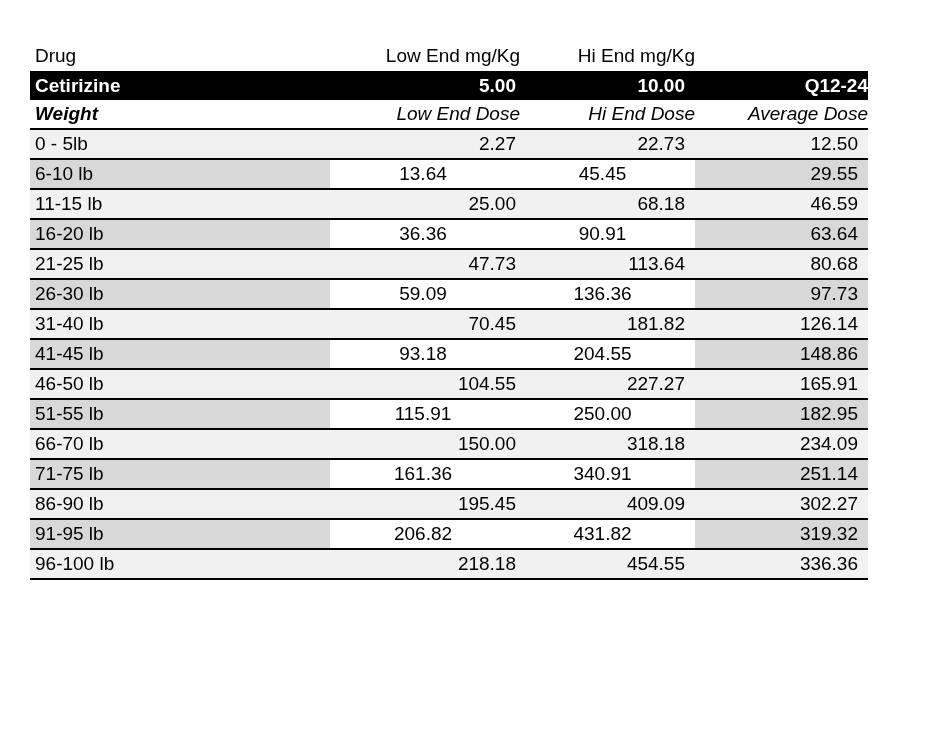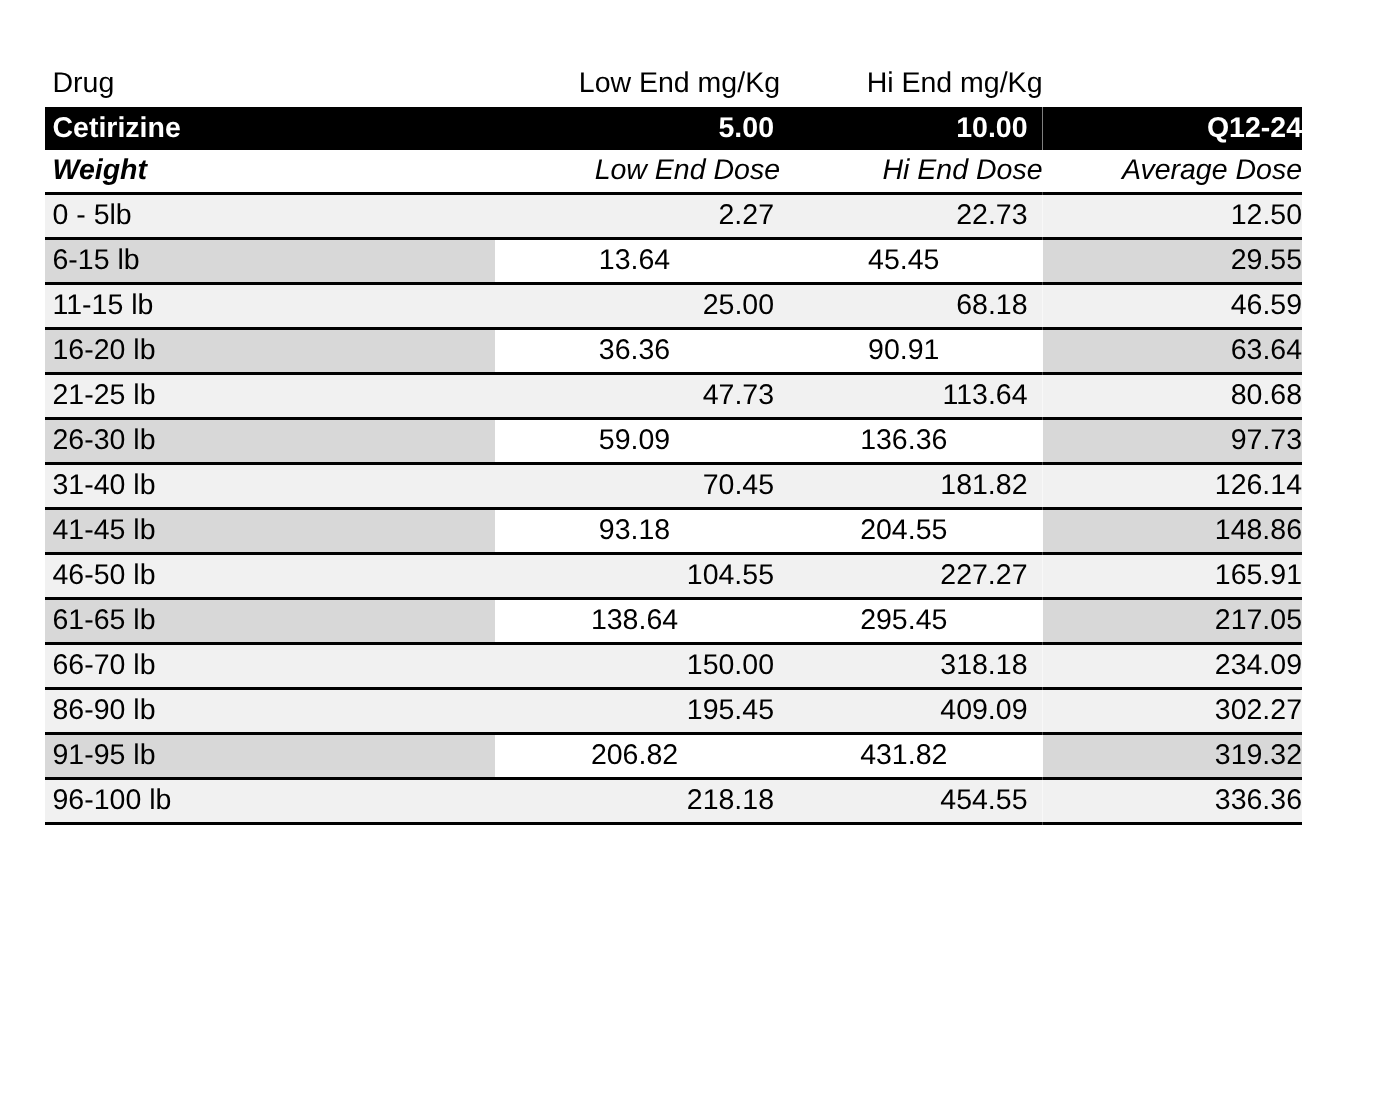--- a/index.html
+++ b/index.html
@@ -50,21 +50,21 @@
     background: #fff;
     border-bottom: 2px solid var(--border, #000);
     font-style: italic;
   }
   tbody td { border-bottom: 2px solid var(--border, #000); }
 
   
   .c0 { text-align: left;  padding-left: 5px; }
   .num.c1 { text-align: right; padding-right: 4px; }
   .num.c2 { text-align: right; padding-right: 10px; }
-  .num.c3 { text-align: right; }
+  .num.c3 { text-align: right; padding-right: 10px; }
   .hleft { text-align: right; }
   .hleft.c1 { padding-left: 7px; }
   .hleft.c2 { padding-left: 10px; }
   .hleft.c3 { padding-left: 6px; }
   .bold { font-weight: bold; }
 
   
   tr.row-light td { background: var(--band-light, #f1f1f1); }
   tr.row-striped .c0, tr.row-striped .c3 { background: var(--band-dark, #d8d8d8); }
   tr.row-striped .c1, tr.row-striped .c2 { background: var(--band-white, #ffffff); text-align: center; }
@@ -101,21 +101,21 @@
       </tr>
     </thead>
     <tbody>
         <tr class="row-light">
           <td class="c0">0 - 5lb</td>
           <td class="c1 num">2.27</td>
           <td class="c2 num">22.73</td>
           <td class="c3 num">12.50</td>
         </tr>
         <tr class="row-striped">
-          <td class="c0">6-15 lb</td>
+          <td class="c0">6-10 lb</td>
           <td class="c1 num">13.64</td>
           <td class="c2 num">45.45</td>
           <td class="c3 num">29.55</td>
         </tr>
         <tr class="row-light">
           <td class="c0">11-15 lb</td>
           <td class="c1 num">25.00</td>
           <td class="c2 num">68.18</td>
           <td class="c3 num">46.59</td>
         </tr>
@@ -149,30 +149,36 @@
           <td class="c2 num">204.55</td>
           <td class="c3 num">148.86</td>
         </tr>
         <tr class="row-light">
           <td class="c0">46-50 lb</td>
           <td class="c1 num">104.55</td>
           <td class="c2 num">227.27</td>
           <td class="c3 num">165.91</td>
         </tr>
         <tr class="row-striped">
-          <td class="c0">61-65 lb</td>
-          <td class="c1 num">138.64</td>
-          <td class="c2 num">295.45</td>
-          <td class="c3 num">217.05</td>
+          <td class="c0">51-55 lb</td>
+          <td class="c1 num">115.91</td>
+          <td class="c2 num">250.00</td>
+          <td class="c3 num">182.95</td>
         </tr>
         <tr class="row-light">
           <td class="c0">66-70 lb</td>
           <td class="c1 num">150.00</td>
           <td class="c2 num">318.18</td>
           <td class="c3 num">234.09</td>
+        </tr>
+        <tr class="row-striped">
+          <td class="c0">71-75 lb</td>
+          <td class="c1 num">161.36</td>
+          <td class="c2 num">340.91</td>
+          <td class="c3 num">251.14</td>
         </tr>
         <tr class="row-light">
           <td class="c0">86-90 lb</td>
           <td class="c1 num">195.45</td>
           <td class="c2 num">409.09</td>
           <td class="c3 num">302.27</td>
         </tr>
         <tr class="row-striped">
           <td class="c0">91-95 lb</td>
           <td class="c1 num">206.82</td>

